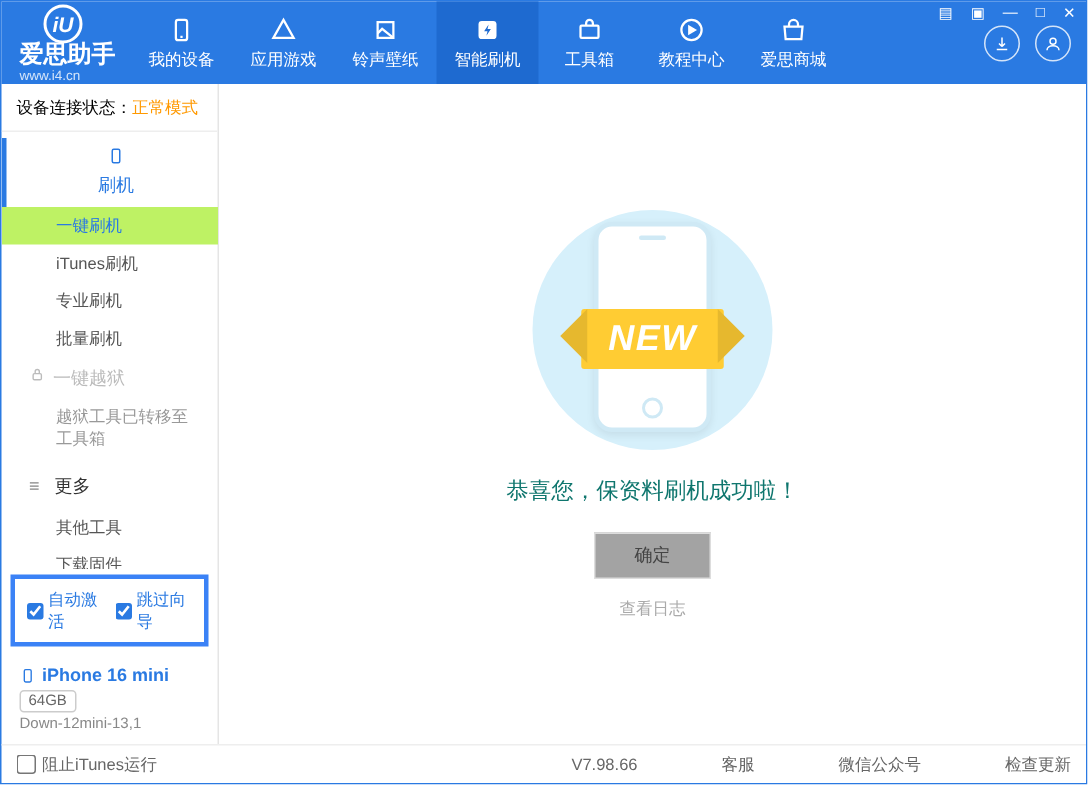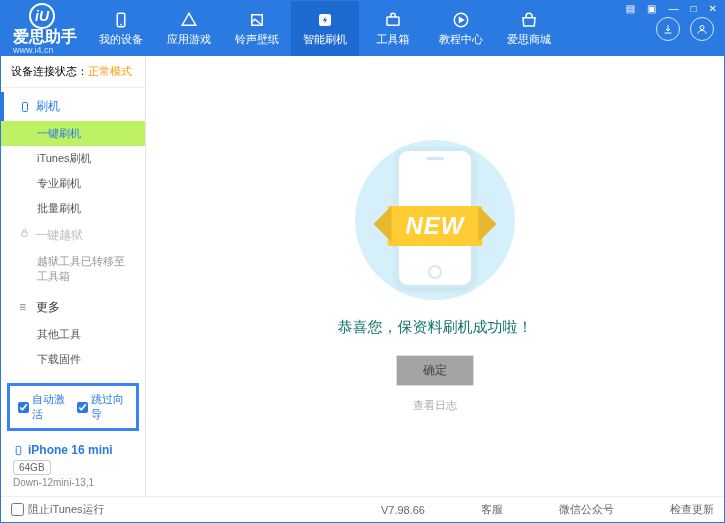--- a/index.html
+++ b/index.html
@@ -19,21 +19,21 @@
 .window-controls { position: absolute; top: 2px; right: 4px; display: flex; gap: 6px; font-size: 10px; }
 .window-controls span { cursor: pointer; padding: 0 3px; }
 
 .body { flex: 1; display: flex; overflow: hidden; }
 .sidebar { width: 145px; border-right: 1px solid #e5e5e5; display: flex; flex-direction: column; overflow: hidden; }
 .conn-status { padding: 8px 10px; font-size: 11px; border-bottom: 1px solid #eee; }
 .conn-status .val { color: #ff9900; }
 
 .tree { flex: 1; overflow-y: auto; padding-top: 4px; }
 .tree-section { padding: 6px 10px 6px 18px; color: #333; display: flex; align-items: center; gap: 5px; }
-.tree-section.active-sec { border-left: 3px solid #2a7ae2; padding-left: 15px; color: #2a7ae2; }
+.tree-section.active-sec { border-left: 3px solid #2a7ae2; padding-left: 15px; color: #2a7ae2; flex-direction: column; }
 .tree-item { padding: 5px 10px 5px 36px; color: #555; cursor: pointer; font-size: 11px; }
 .tree-item.active { background: #bef264; color: #2a7ae2; }
 .tree-note { padding: 4px 10px 8px 36px; color: #999; font-size: 11px; line-height: 1.4; }
 .lock-row { padding: 6px 10px 6px 18px; color: #bbb; display: flex; align-items: flex-start; gap: 5px; }
 .sec-icon { width: 12px; display: inline-block; color: #888; }
 
 .checkbox-row { display: flex; gap: 8px; padding: 6px 8px; border: 3px solid #3b82f6; margin: 4px 6px; font-size: 11px; }
 .checkbox-row label { display: flex; align-items: center; gap: 3px; color: #2a7ae2; }
 .checkbox-row input { accent-color: #2a7ae2; width: 11px; height: 11px; }
 

